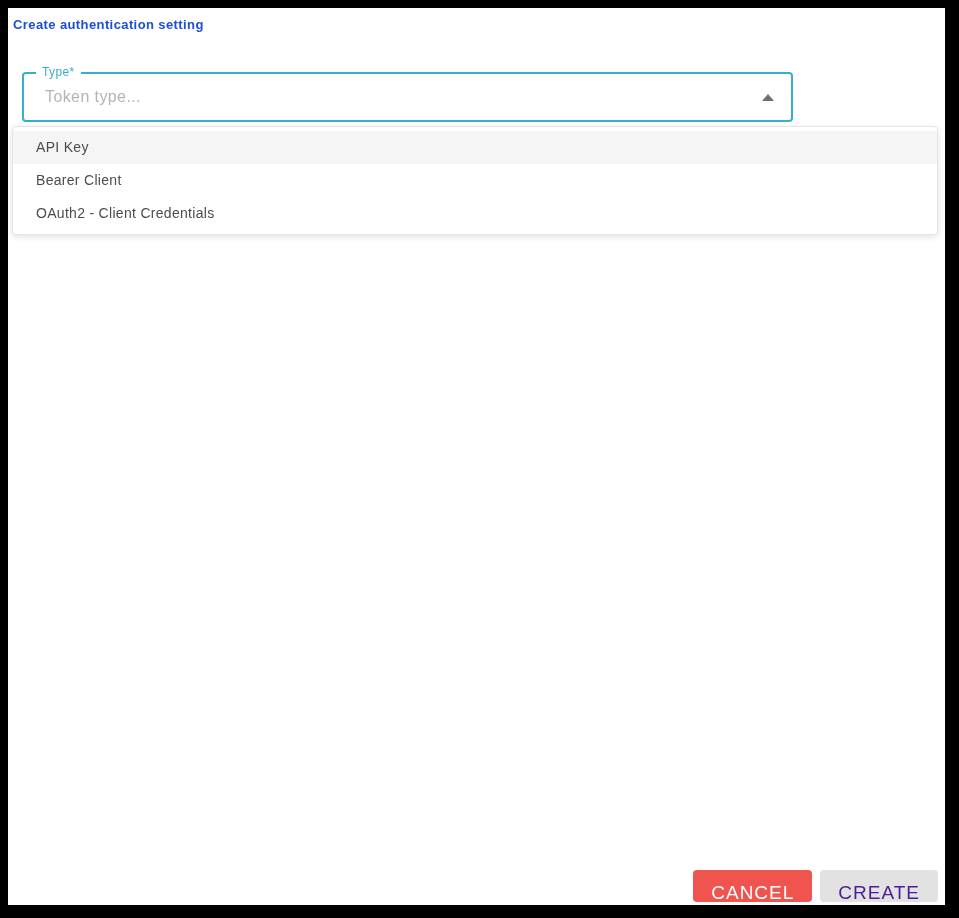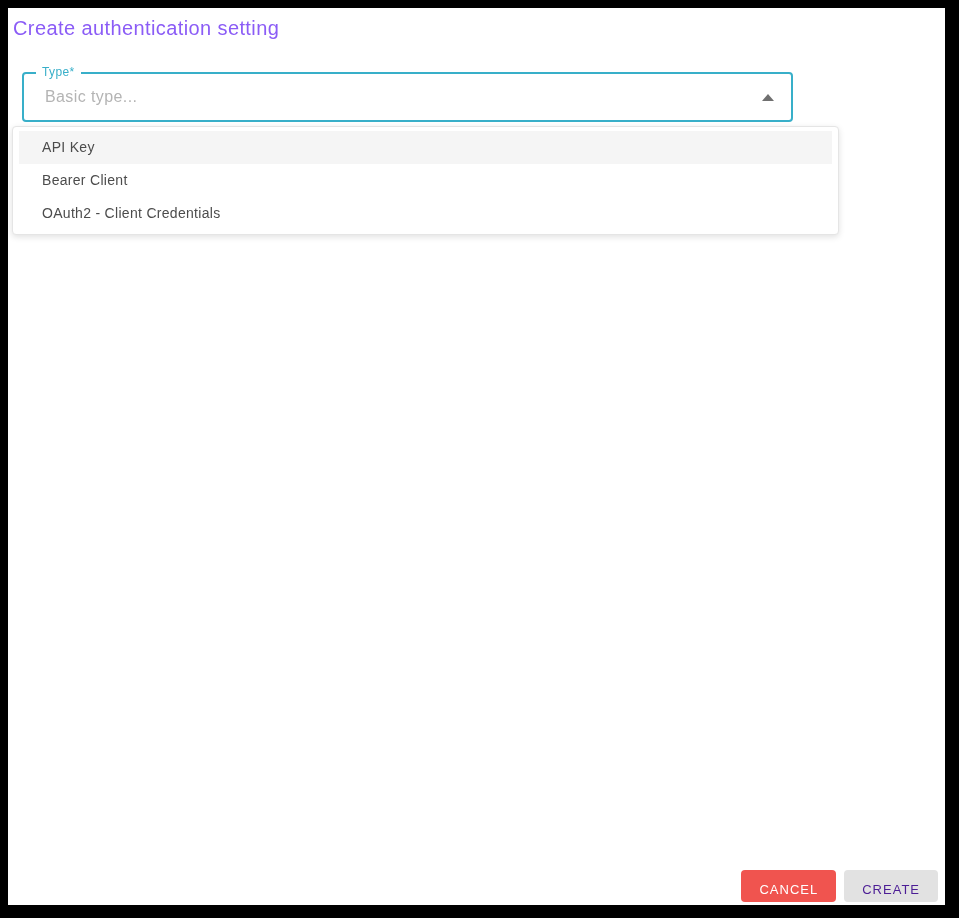--- a/index.html
+++ b/index.html
@@ -20,24 +20,25 @@
     top: 8px;
     width: 937px;
     height: 897px;
     background: #ffffff;
     overflow: hidden;
   }
   .dialog-title {
     position: absolute;
     left: 5px;
     top: 9px;
-    font-size: 20px;
+    font-size: 13px;
     letter-spacing: 0.4px;
-    color: #8b5cf6;
+    color: #1d4ed8;
     white-space: nowrap;
+    font-weight: bold;
   }
   
   .field {
     position: absolute;
     left: 14px;
     top: 64px;
     width: 771px;
     height: 50px;
     border: 2px solid #38afc9;
     border-radius: 4px;
@@ -74,26 +75,26 @@
     height: 0;
     border-left: 6px solid transparent;
     border-right: 6px solid transparent;
     border-bottom: 7px solid #707070;
   }
   
   .dropdown {
     position: absolute;
     left: 4px;
     top: 118px;
-    width: 827px;
+    width: 926px;
     background: #ffffff;
     border: 1px solid #e5e5e5;
     border-radius: 4px;
     box-shadow: 0 2px 6px rgba(0,0,0,0.12);
-    padding: 4px 6px;
+    padding: 4px 0;
   }
   .option {
     height: 33px;
     line-height: 33px;
     padding-left: 23px;
     font-size: 14px;
     letter-spacing: 0.3px;
     color: #4c4c4c;
     cursor: pointer;
     white-space: nowrap;
@@ -105,21 +106,21 @@
     right: 7px;
     bottom: 3px;
     display: flex;
     gap: 8px;
   }
   .btn {
     height: 32px;
     border: none;
     border-radius: 4px;
     font-family: "Liberation Sans", "DejaVu Sans", sans-serif;
-    font-size: 13px;
+    font-size: 19px;
     letter-spacing: 1px;
     padding: 12px 18px;
     cursor: pointer;
   }
   .btn-cancel {
     background: #f0544f;
     color: #ffffff;
     min-width: 88px;
   }
   .btn-create {
@@ -132,21 +133,21 @@
 </head>
 <body>
 
 <div class="page">
   <div class="inner">
 
     <div class="dialog-title">Create authentication setting</div>
 
     <div class="field">
       <span class="field-label">Type*</span>
-      <span class="placeholder">Basic type...</span>
+      <span class="placeholder">Token type...</span>
       <span class="caret-up"></span>
     </div>
 
     <div class="dropdown">
       <div class="option highlighted">API Key</div>
       <div class="option">Bearer Client</div>
       <div class="option">OAuth2 - Client Credentials</div>
     </div>
 
     <div class="footer">

